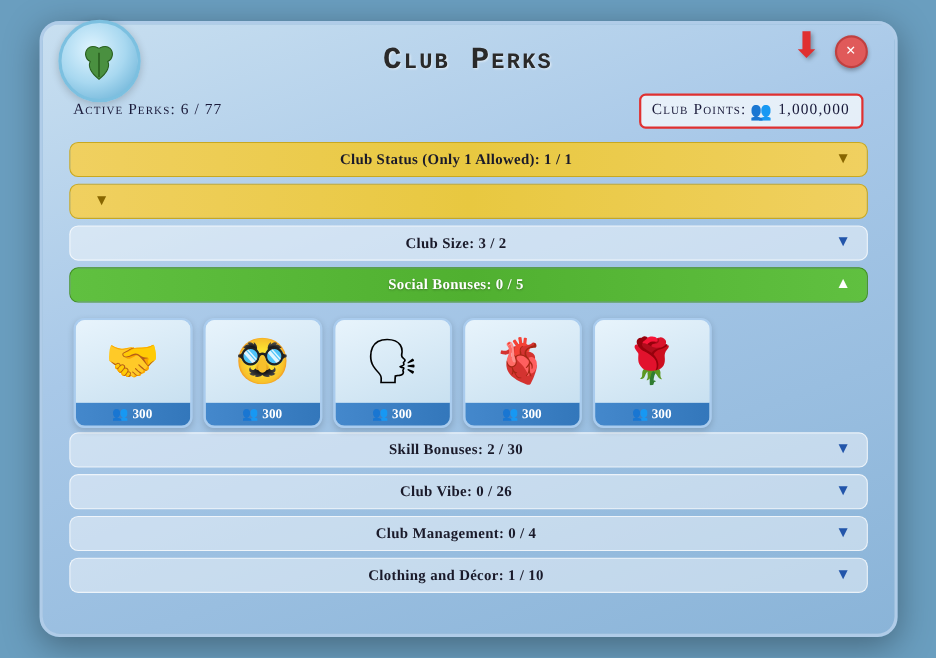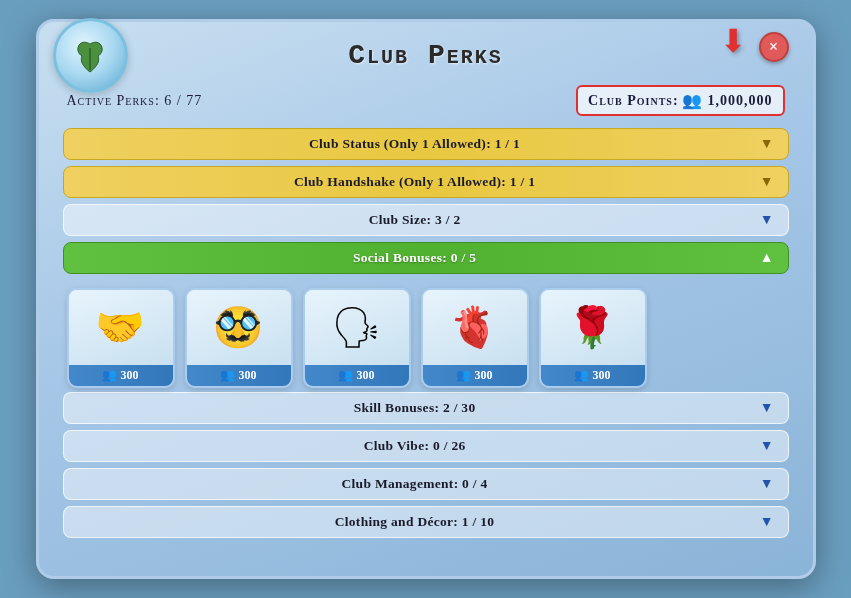--- a/index.html
+++ b/index.html
@@ -97,21 +97,21 @@
       font-weight: normal;
       font-variant: small-caps;
       letter-spacing: 1px;
     }
     .club-points-box {
       border: 2.5px solid #e03030;
       border-radius: 6px;
       padding: 4px 10px;
       background: rgba(255,255,255,0.7);
       font-size: 14px;
-      font-weight: bold;
+      font-weight: normal;
       color: #1a1a3a;
       display: flex;
       align-items: center;
       gap: 4px;
       font-variant: small-caps;
       letter-spacing: 1px;
     }
     .people-icon {
       font-size: 16px;
     }
@@ -230,21 +230,20 @@
       <span>1,000,000</span>
     </div>
   </div>
 
   <div class="section-row gold">
     <span class="section-label">Club Status (Only 1 Allowed): 1 / 1</span>
     <span class="chevron">▼</span>
   </div>
 
   <div class="section-row gold">
-    <span class="section-label">Club Handshake (Only 1 Allowed): 1 / 1</span>
     <span class="chevron">▼</span>
   </div>
 
   <div class="section-row">
     <span class="section-label">Club Size: 3 / 2</span>
     <span class="chevron">▼</span>
   </div>
 
   <div class="section-row green">
     <span class="section-label">Social Bonuses: 0 / 5</span>

